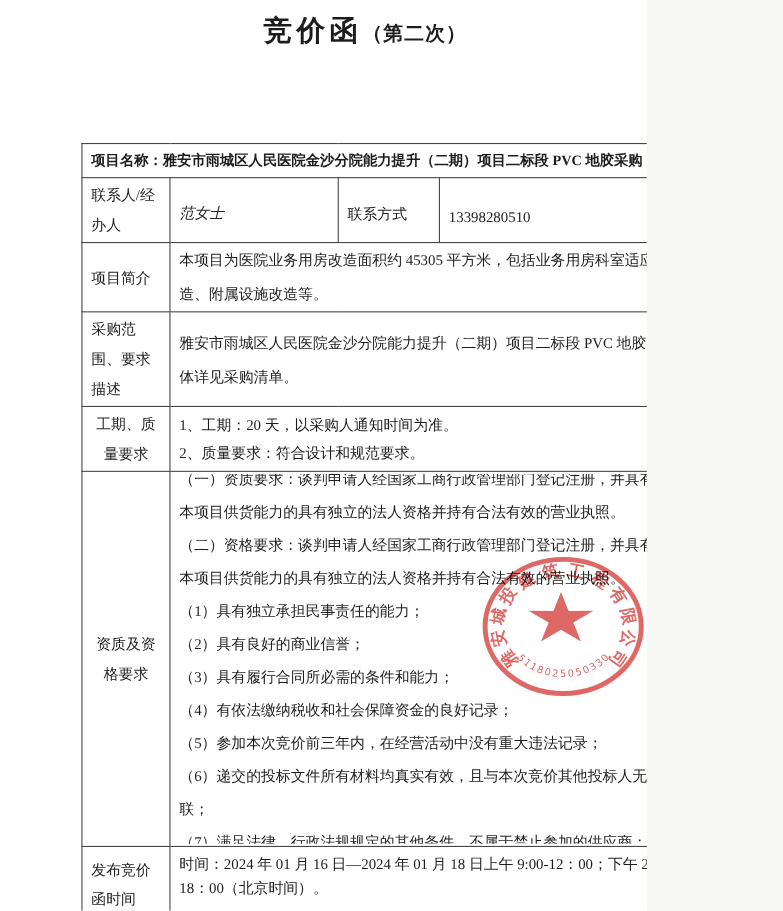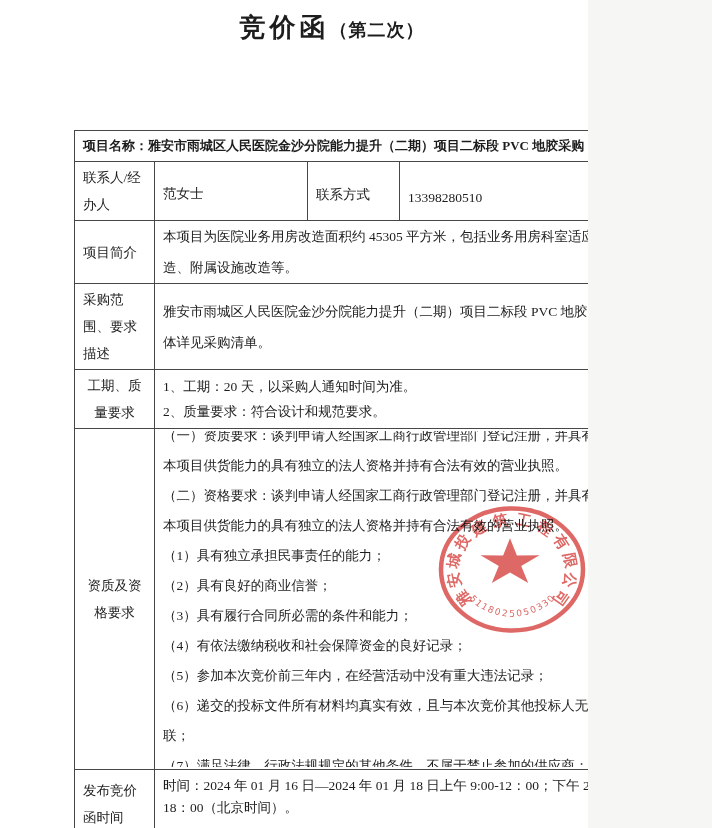--- a/index.html
+++ b/index.html
@@ -83,21 +83,21 @@
         <col style="width:234px">
     </colgroup>
     <tbody>
       <tr class="r1">
         <td colspan="4" class="nowrap" style="font-weight:bold;font-size:13px;">
           <span>项目名称：</span><span>雅安市雨城区人民医院金沙分院能力提升（二期）项目二标段 PVC 地胶采购（第二次）</span>
         </td>
       </tr>
       <tr class="r3">
         <td class="lab">联系人/经办人</td>
-        <td class="vtop" style="padding-top:8px;">范女士</td>
+        <td class="vtop" style="padding-top:8px;font-style:italic;">范女士</td>
         <td class="lab vtop" style="padding-top:8px;">联系方式</td>
         <td class="vtop" style="padding-top:16px;">13398280510</td>
       </tr>
       <tr class="r4">
         <td class="lab">项目简介</td>
         <td colspan="3">
           <div class="cellbox box-brief">本项目为医院业务用房改造面积约 45305 平方米，包括业务用房科室适应性改造、附属设施改造等。</div>
         </td>
       </tr>
       <tr class="r5">

